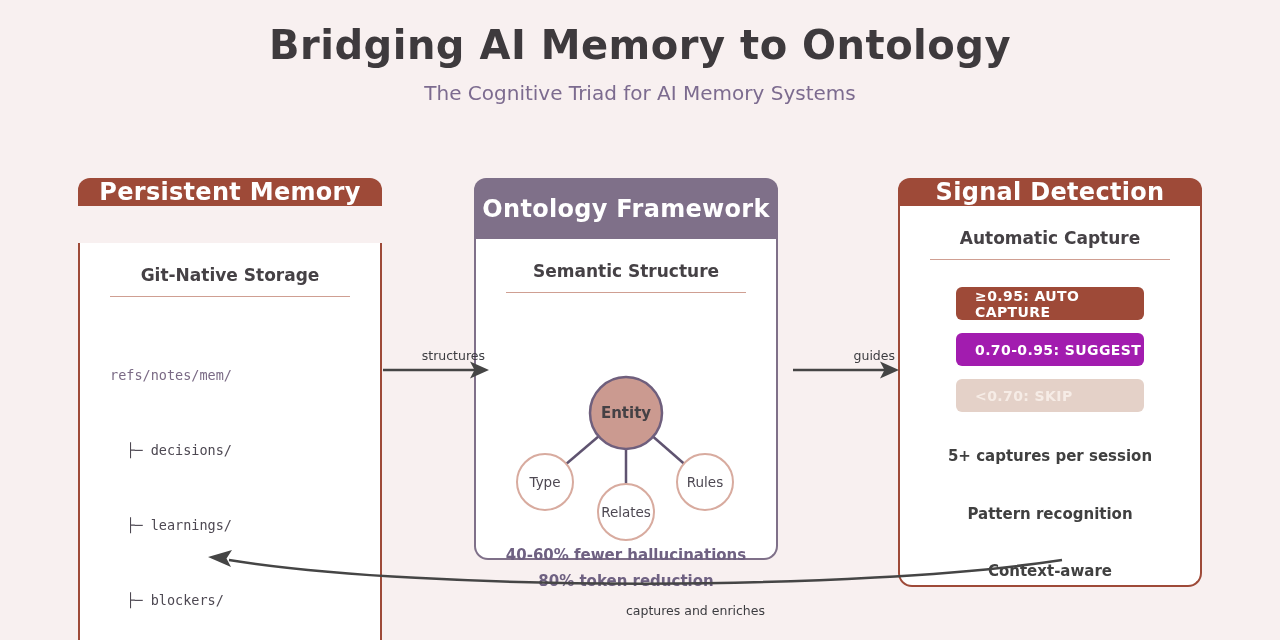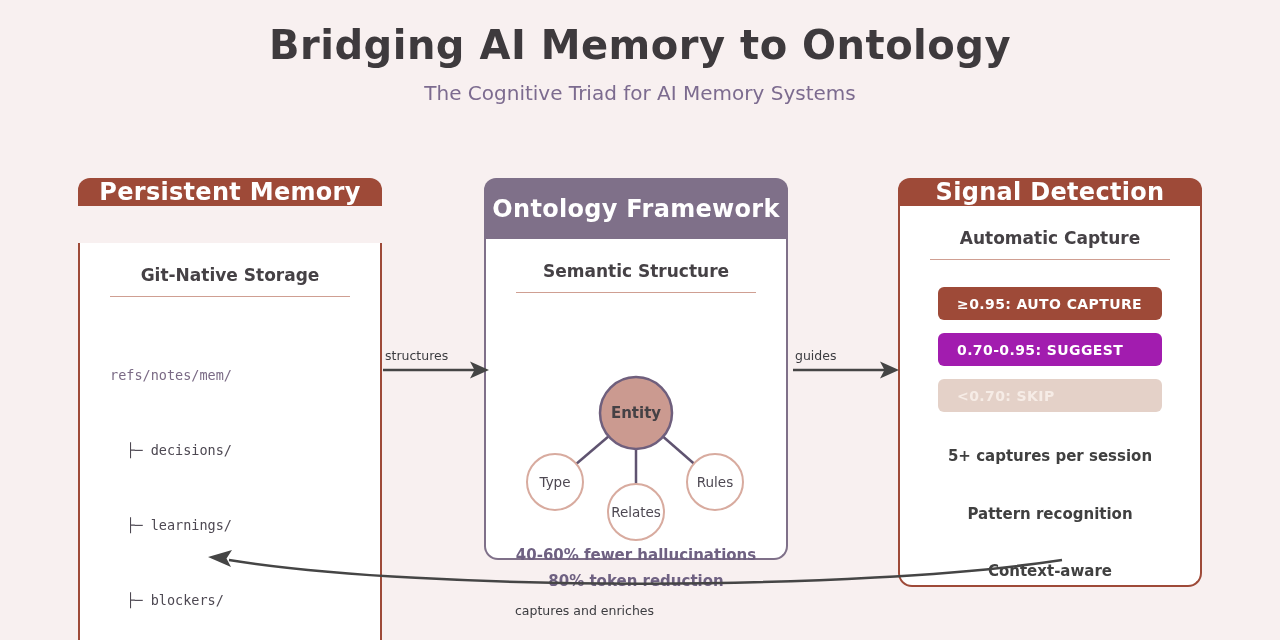--- a/index.html
+++ b/index.html
@@ -38,21 +38,21 @@
   .card {
     position: absolute;
     top: 178px;
     width: 304px;
     height: 382px;
     display: flex;
     flex-direction: column;
     border-radius: 14px;
   }
   #card-memory   { left: 78px; gap: 37px; }
-  #card-ontology { left: 484px; }
+  #card-ontology { left: 474px; }
   #card-signal   { left: 898px; }
 
   .card-header {
     height: 61px;
     border-radius: 12px 12px 0 0;
     color: #ffffff;
     font-size: 24px;
     font-weight: bold;
     display: flex;
     align-items: center;
@@ -112,21 +112,21 @@
   
   .graph {
     position: absolute;
     left: 0; top: 120px;
     width: 300px; height: 188px;
   }
 
   
   .badges { margin-top: 27px; }
   .badge {
-    width: 224px;
+    width: 188px;
     height: 33px;
     margin: 0 auto 13px;
     border-radius: 6px;
     display: flex;
     align-items: center;
     padding-left: 19px;
     font-size: 14px;
     font-weight: bold;
     color: #ffffff;
     letter-spacing: 0.4px;
@@ -140,21 +140,21 @@
   .overlay {
     position: absolute;
     left: 0; top: 0;
     width: 1280px; height: 640px;
     pointer-events: none;
   }
   .arrow-label {
     position: absolute;
     font-size: 12.5px;
     color: #3c3c40;
-    text-align: left;
+    text-align: right;
   }
   #label-structures { left: 385px; top: 348px; width: 100px; }
   #label-guides     { left: 795px; top: 348px; width: 100px; }
   #label-feedback   { left: 515px; top: 603px; width: 250px; }
 </style>
 </head>
 <body>
 
 <div class="canvas">
 

